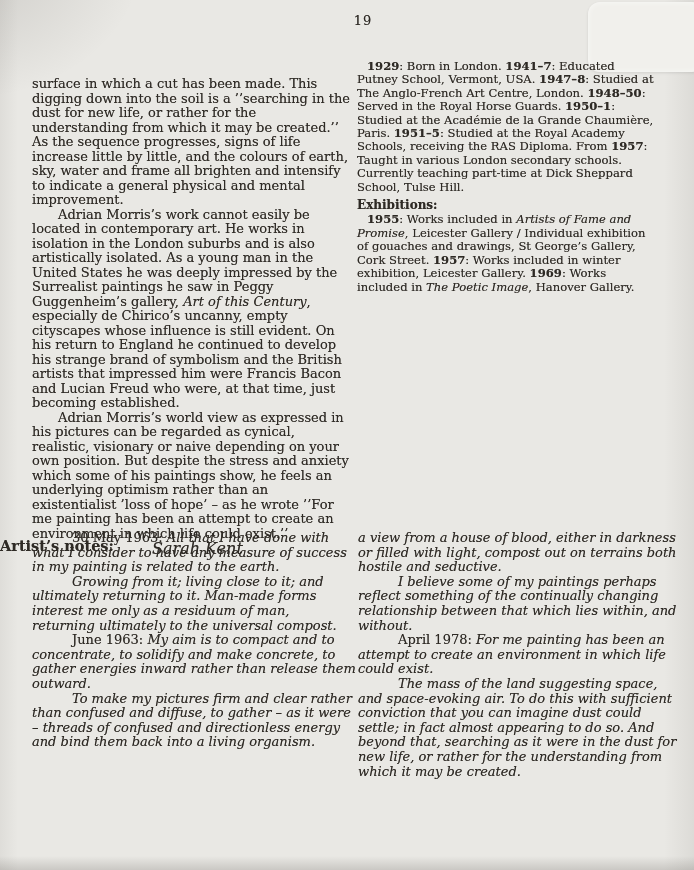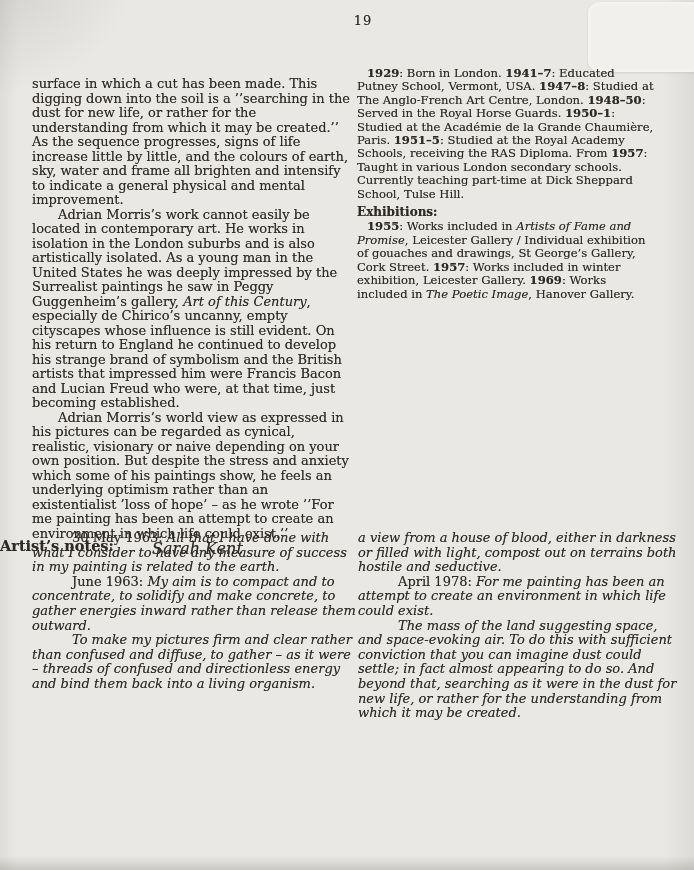--- a/index.html
+++ b/index.html
@@ -26,21 +26,21 @@
   }
   .page-number{
     position:absolute; top:13px; left:16px; width:100%;
     text-align:center; font-size:13px; letter-spacing:1px;
   }
   .article{
     position:absolute; left:32px; top:77px; width:324px;
     font-size:13px; line-height:14.5px;
   }
   .bio{
-    position:absolute; left:357px; top:67px; width:298px;
+    position:absolute; left:357px; top:60px; width:298px;
     font-size:11.6px; line-height:13.4px;
   }
   .para{margin:0; text-indent:0;}
   .article .para.indent{text-indent:26px;}
   .bio .para.indent{text-indent:10px;}
   .notes .para.indent{text-indent:40px;}
   .byline{
     margin-top:1px; text-indent:120px; font-style:italic; font-size:16px;
   }
   .subhead{
@@ -86,21 +86,23 @@
     <div class="subhead">Exhibitions:</div>
     <div>
         <p class="para indent"><span class="s-b">1955</span><span>: Works included in </span><span class="s-i">Artists of Fame and Promise</span><span>, Leicester Gallery / Individual exhibition of gouaches and drawings, St George’s Gallery, Cork Street. </span><span class="s-b">1957</span><span>: Works included in winter exhibition, Leicester Gallery. </span><span class="s-b">1969</span><span>: Works included in </span><span class="s-i">The Poetic Image</span><span>, Hanover Gallery.</span></p>
       </div>
   </div>
 
   <div class="notes-heading">Artist’s notes:</div>
 
   <div class="notes notes-left">
       <p class="para indent"><span>30 May 1963: </span><span class="s-i">All that I have done with what I consider to have any measure of success in my painting is related to the earth.</span></p>
+      <p class="para indent"><span class="s-i">Growing from it; living close to it; and ultimately returning to it. Man-made forms interest me only as a residuum of man, returning ultimately to the universal compost.</span></p>
       <p class="para indent"><span>June 1963: </span><span class="s-i">My aim is to compact and to concentrate, to solidify and make concrete, to gather energies inward rather than release them outward.</span></p>
       <p class="para indent"><span class="s-i">To make my pictures firm and clear rather than confused and diffuse, to gather – as it were – threads of confused and directionless energy and bind them back into a living organism.</span></p>
     </div>
   <div class="notes notes-right">
       <p class="para"><span class="s-i">a view from a house of blood, either in darkness or filled with light, compost out on terrains both hostile and seductive.</span></p>
+      <p class="para indent"><span class="s-i">I believe some of my paintings perhaps reflect something of the continually changing relationship between that which lies within, and without.</span></p>
       <p class="para indent"><span>April 1978: </span><span class="s-i">For me painting has been an attempt to create an environment in which life could exist.</span></p>
       <p class="para indent"><span class="s-i">The mass of the land suggesting space, and space-evoking air. To do this with sufficient conviction that you can imagine dust could settle; in fact almost appearing to do so. And beyond that, searching as it were in the dust for new life, or rather for the understanding from which it may be created.</span></p>
     </div>
 </div>
 
 </body></html>

